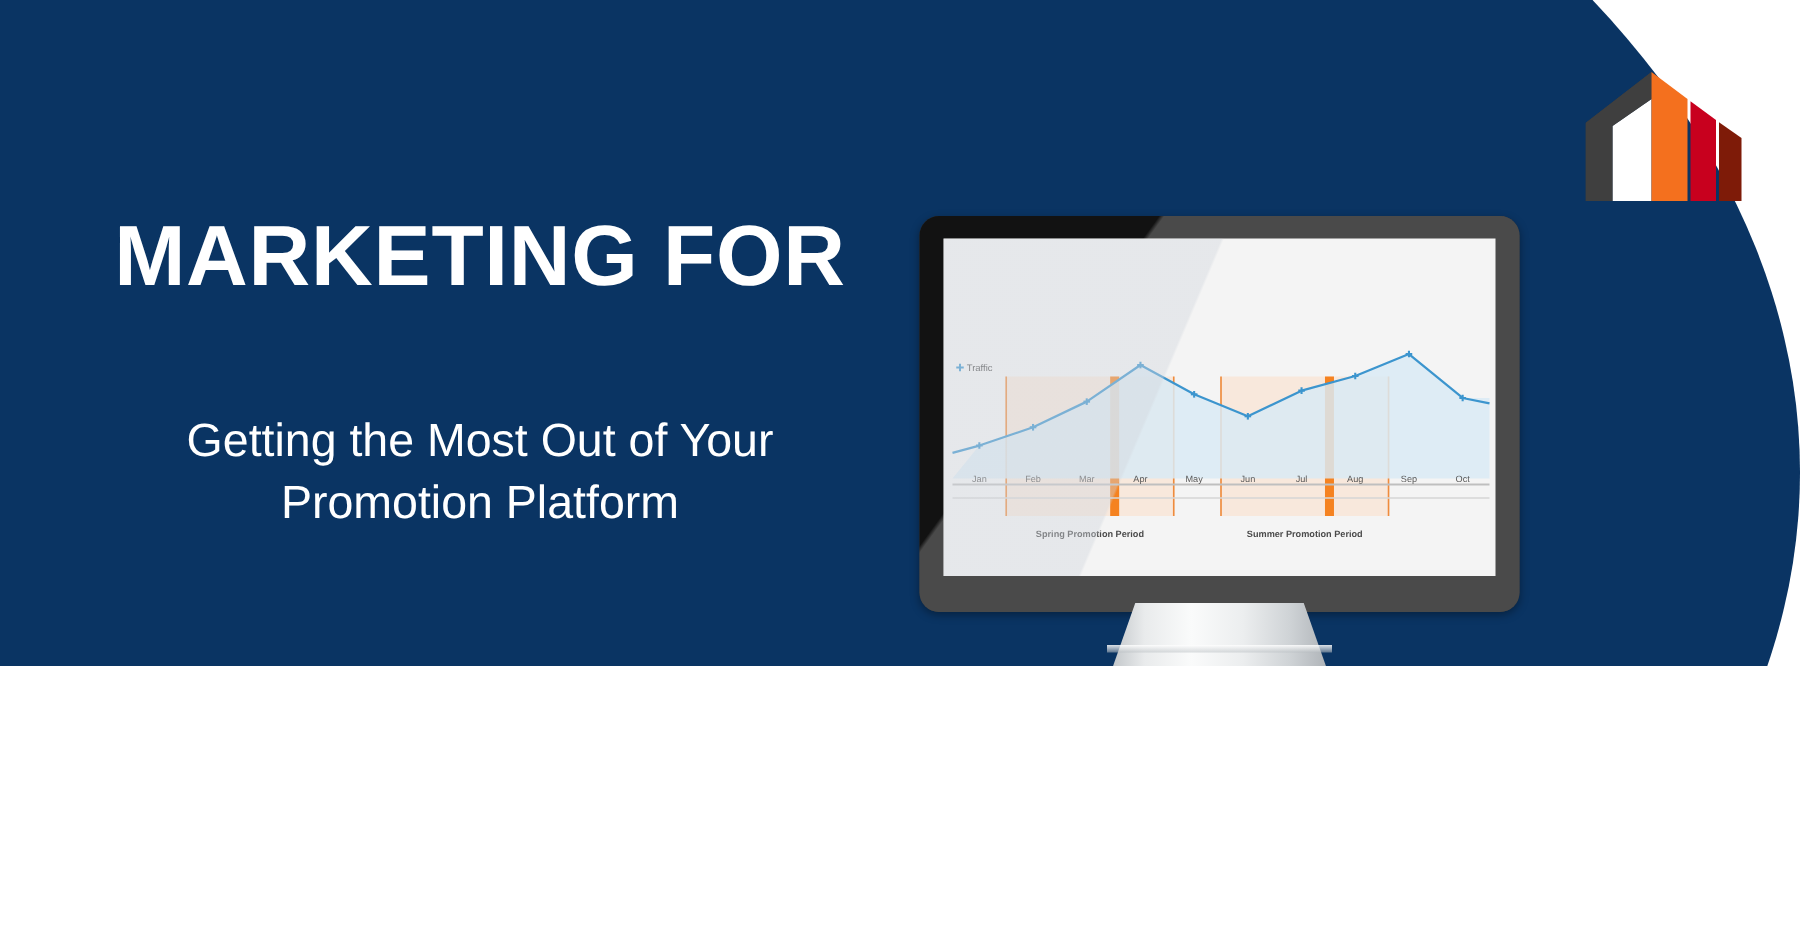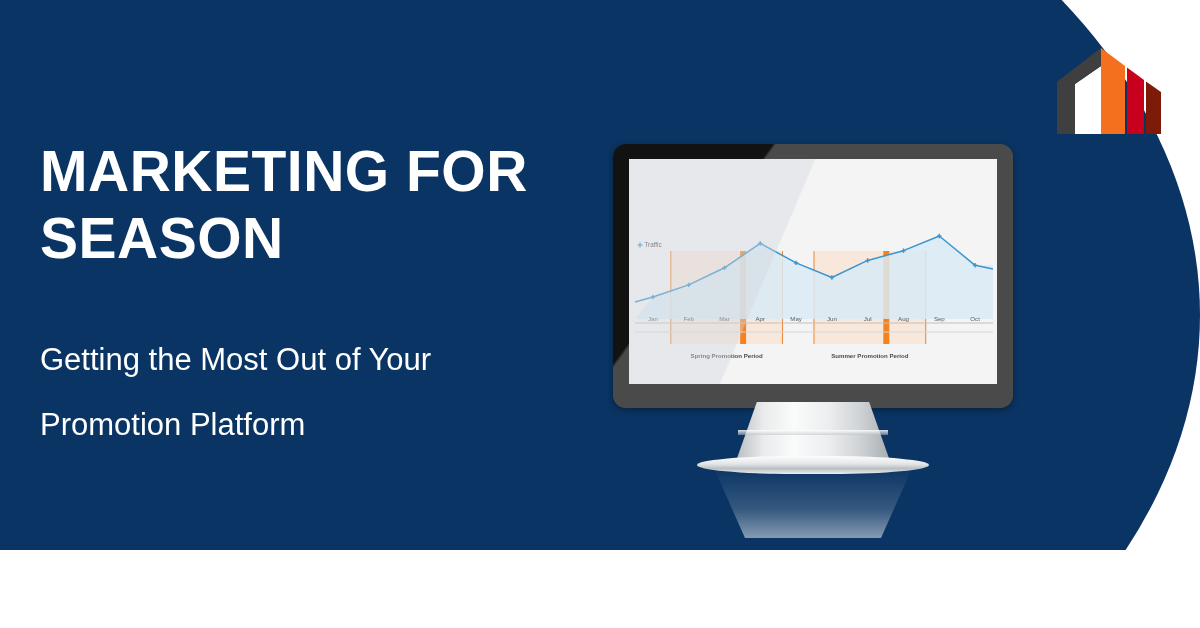--- a/index.html
+++ b/index.html
@@ -4,21 +4,21 @@
 <style>
   * { margin:0; padding:0; box-sizing:border-box; }
   html,body { width:1200px; height:628px; overflow:hidden; }
   body {
     background:#ffffff;
     font-family:"Liberation Sans", sans-serif;
     position:relative;
   }
 
   
-  #stage { position:absolute; inset:0; width:1200px; height:550px; overflow:hidden; }
+  #stage { position:absolute; inset:0; width:1200px; height:444px; overflow:hidden;text-align:center; }
 
   .bg-white { position:absolute; inset:0; background:#ffffff; }
 
   
   .bg-navy {
     position:absolute;
     left:-760px; top:-300px;
     width:1960px; height:1230px;
     border-radius:50%;
     background:#0A3463;
@@ -39,21 +39,21 @@
     letter-spacing:0.5px;
   }
   .headline .ln { display:block; white-space:nowrap; }
   .subhead {
     margin-top:68px;
     color:#ffffff;
     font-size:31px;
     line-height:1.33;
     font-weight:400;
   }
-  .subhead .ln { display:block; white-space:nowrap;margin-top:23px; }
+  .subhead .ln { display:block; white-space:nowrap; }
 
   
   .logo { position:absolute; left:1057px; top:42px; width:108px; height:94px; }
 
   
   .monitor { position:absolute; left:613px; top:144px; width:400px; height:264px; }
   .bezel {
     position:absolute; inset:0;
     background:#3a3a3a;
     border-radius:13px;
@@ -110,21 +110,20 @@
 
 <div id="stage">
 
   <div class="bg-white"></div>
   <div class="bg-navy"></div>
   <div class="bg-navy-left"></div>
 
   <div class="text-block">
     <h1 class="headline">
       <span class="ln">MARKETING FOR</span>
-      <span class="ln">SEASON</span>
     </h1>
     <p class="subhead">
       <span class="ln">Getting the Most Out of Your</span>
       <span class="ln">Promotion Platform</span>
     </p>
   </div>
 
   <div class="logo">
     <svg viewBox="0 0 108 94" width="108" height="94" aria-hidden="true">
 

